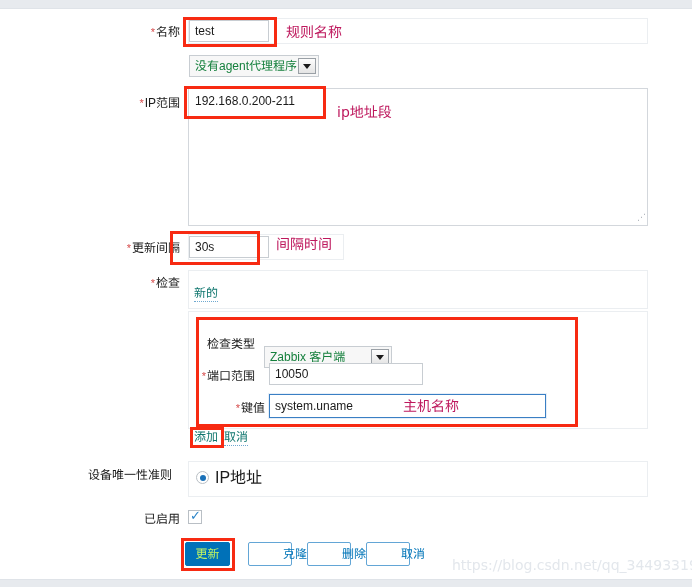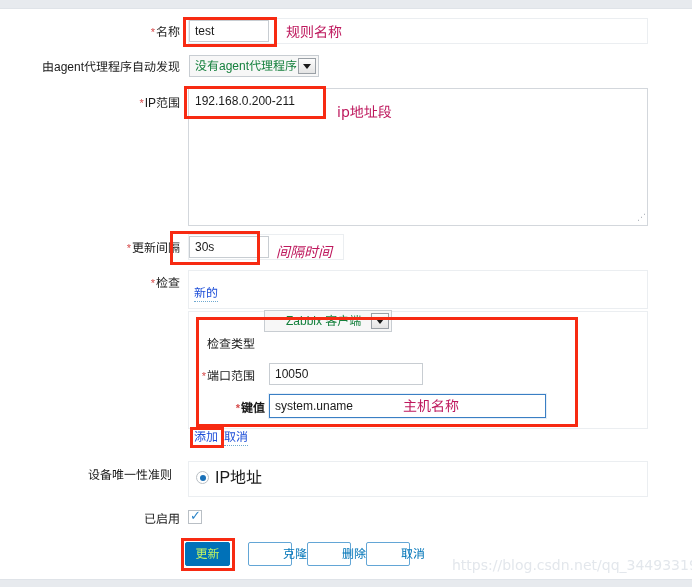--- a/index.html
+++ b/index.html
@@ -136,21 +136,21 @@
   .caret {
     width: 0; height: 0;
     border-left: 4px solid transparent;
     border-right: 4px solid transparent;
     border-top: 5px solid #1a1a1a;
   }
 
   
   .dlink {
     position: absolute;
-    color: #1d4ed8;
+    color: #0f766e;
     font-size: 12px;
     line-height: 15px;
     border-bottom: 1px dotted #6fa9d0;
     cursor: pointer;
     white-space: nowrap;
   }
 
   
   .radio {
     position: absolute;
@@ -253,23 +253,20 @@
   <div class="band-bottom"></div>
 
   <div class="fieldband" style="left:188px; top:18px; width:460px; height:26px;"></div>
   <div class="lbl" style="left:60px; top:25px; width:120px;">
     <span class="req">*</span><span>名称</span>
   </div>
   <input class="txt" style="left: 189px; top: 20px; width: 80px;" value="test">
   <div class="redbox" style="left:183px; top:17px; width:94px; height:30px;"></div>
   <div class="redtext" style="left:286px; top:24px;">规则名称</div>
 
-  <div class="lbl" style="left:20px; top:60px; width:160px;">
-    <span>由agent代理程序自动发现</span>
-  </div>
   <div class="sel" style="left:189px; top:55px; width:130px;">
     <div class="selval">没有agent代理程序</div>
     <div class="selbtn">
         <span class="caret"></span>
       </div>
   </div>
 
   <div class="lbl" style="left:60px; top:96px; width:120px;">
     <span class="req">*</span><span>IP范围</span>
   </div>
@@ -277,46 +274,46 @@
   <div class="ta-grip" style="left:637px; top:213px;">⋰</div>
   <div class="redbox" style="left:184px; top:86px; width:142px; height:33px;"></div>
   <div class="redtext" style="left:337px; top:104px;">ip地址段</div>
 
   <div class="fieldband" style="left:188px; top:234px; width:156px; height:26px;"></div>
   <div class="lbl" style="left:60px; top:241px; width:120px;">
     <span class="req">*</span><span>更新间隔</span>
   </div>
   <input class="txt" style="left: 189px; top: 236px; width: 80px;" value="30s">
   <div class="redbox" style="left:170px; top:231px; width:90px; height:34px;"></div>
-  <div class="redtext" style="left:276px; top:244px;font-style:italic;">间隔时间</div>
+  <div class="redtext" style="left:276px; top:236px;">间隔时间</div>
 
   <div class="fieldband" style="left:188px; top:270px; width:460px; height:39px;"></div>
   <div class="lbl" style="left:60px; top:276px; width:120px;">
     <span class="req">*</span><span>检查</span>
   </div>
   <div class="dlink" style="left:194px; top:286px;">新的</div>
 
   <div class="fieldband" style="left:188px; top:311px; width:460px; height:118px;"></div>
 
   <div class="lbl" style="left:150px; top:337px; width:105px;">
     <span>检查类型</span>
   </div>
-  <div class="sel" style="left:264px; top:310px; width:128px;padding-left:16px;">
+  <div class="sel" style="left:264px; top:346px; width:128px;">
     <div class="selval">Zabbix 客户端</div>
     <div class="selbtn">
         <span class="caret"></span>
       </div>
   </div>
 
   <div class="lbl" style="left:150px; top:369px; width:105px;">
     <span class="req">*</span><span>端口范围</span>
   </div>
   <input class="txt" style="left: 269px; top: 363px; width: 154px;" value="10050">
 
-  <div class="lbl" style="left:150px; top:401px; width:115px;font-weight:bold;">
+  <div class="lbl" style="left:150px; top:401px; width:115px;">
     <span class="req">*</span><span>键值</span>
   </div>
   <input class="txt focus" style="left: 269px; top: 394px; width: 277px; height: 24px; line-height: 22px;" value="system.uname">
   <div class="redtext" style="left:403px; top:398px;">主机名称</div>
 
   <div class="redbox" style="left:196px; top:317px; width:382px; height:110px;"></div>
 
   <div class="dlink" style="left:194px; top:430px;">添加</div>
   <div class="dlink" style="left:224px; top:430px;">取消</div>
   <div class="redbox" style="left:190px; top:427px; width:34px; height:21px;"></div>

